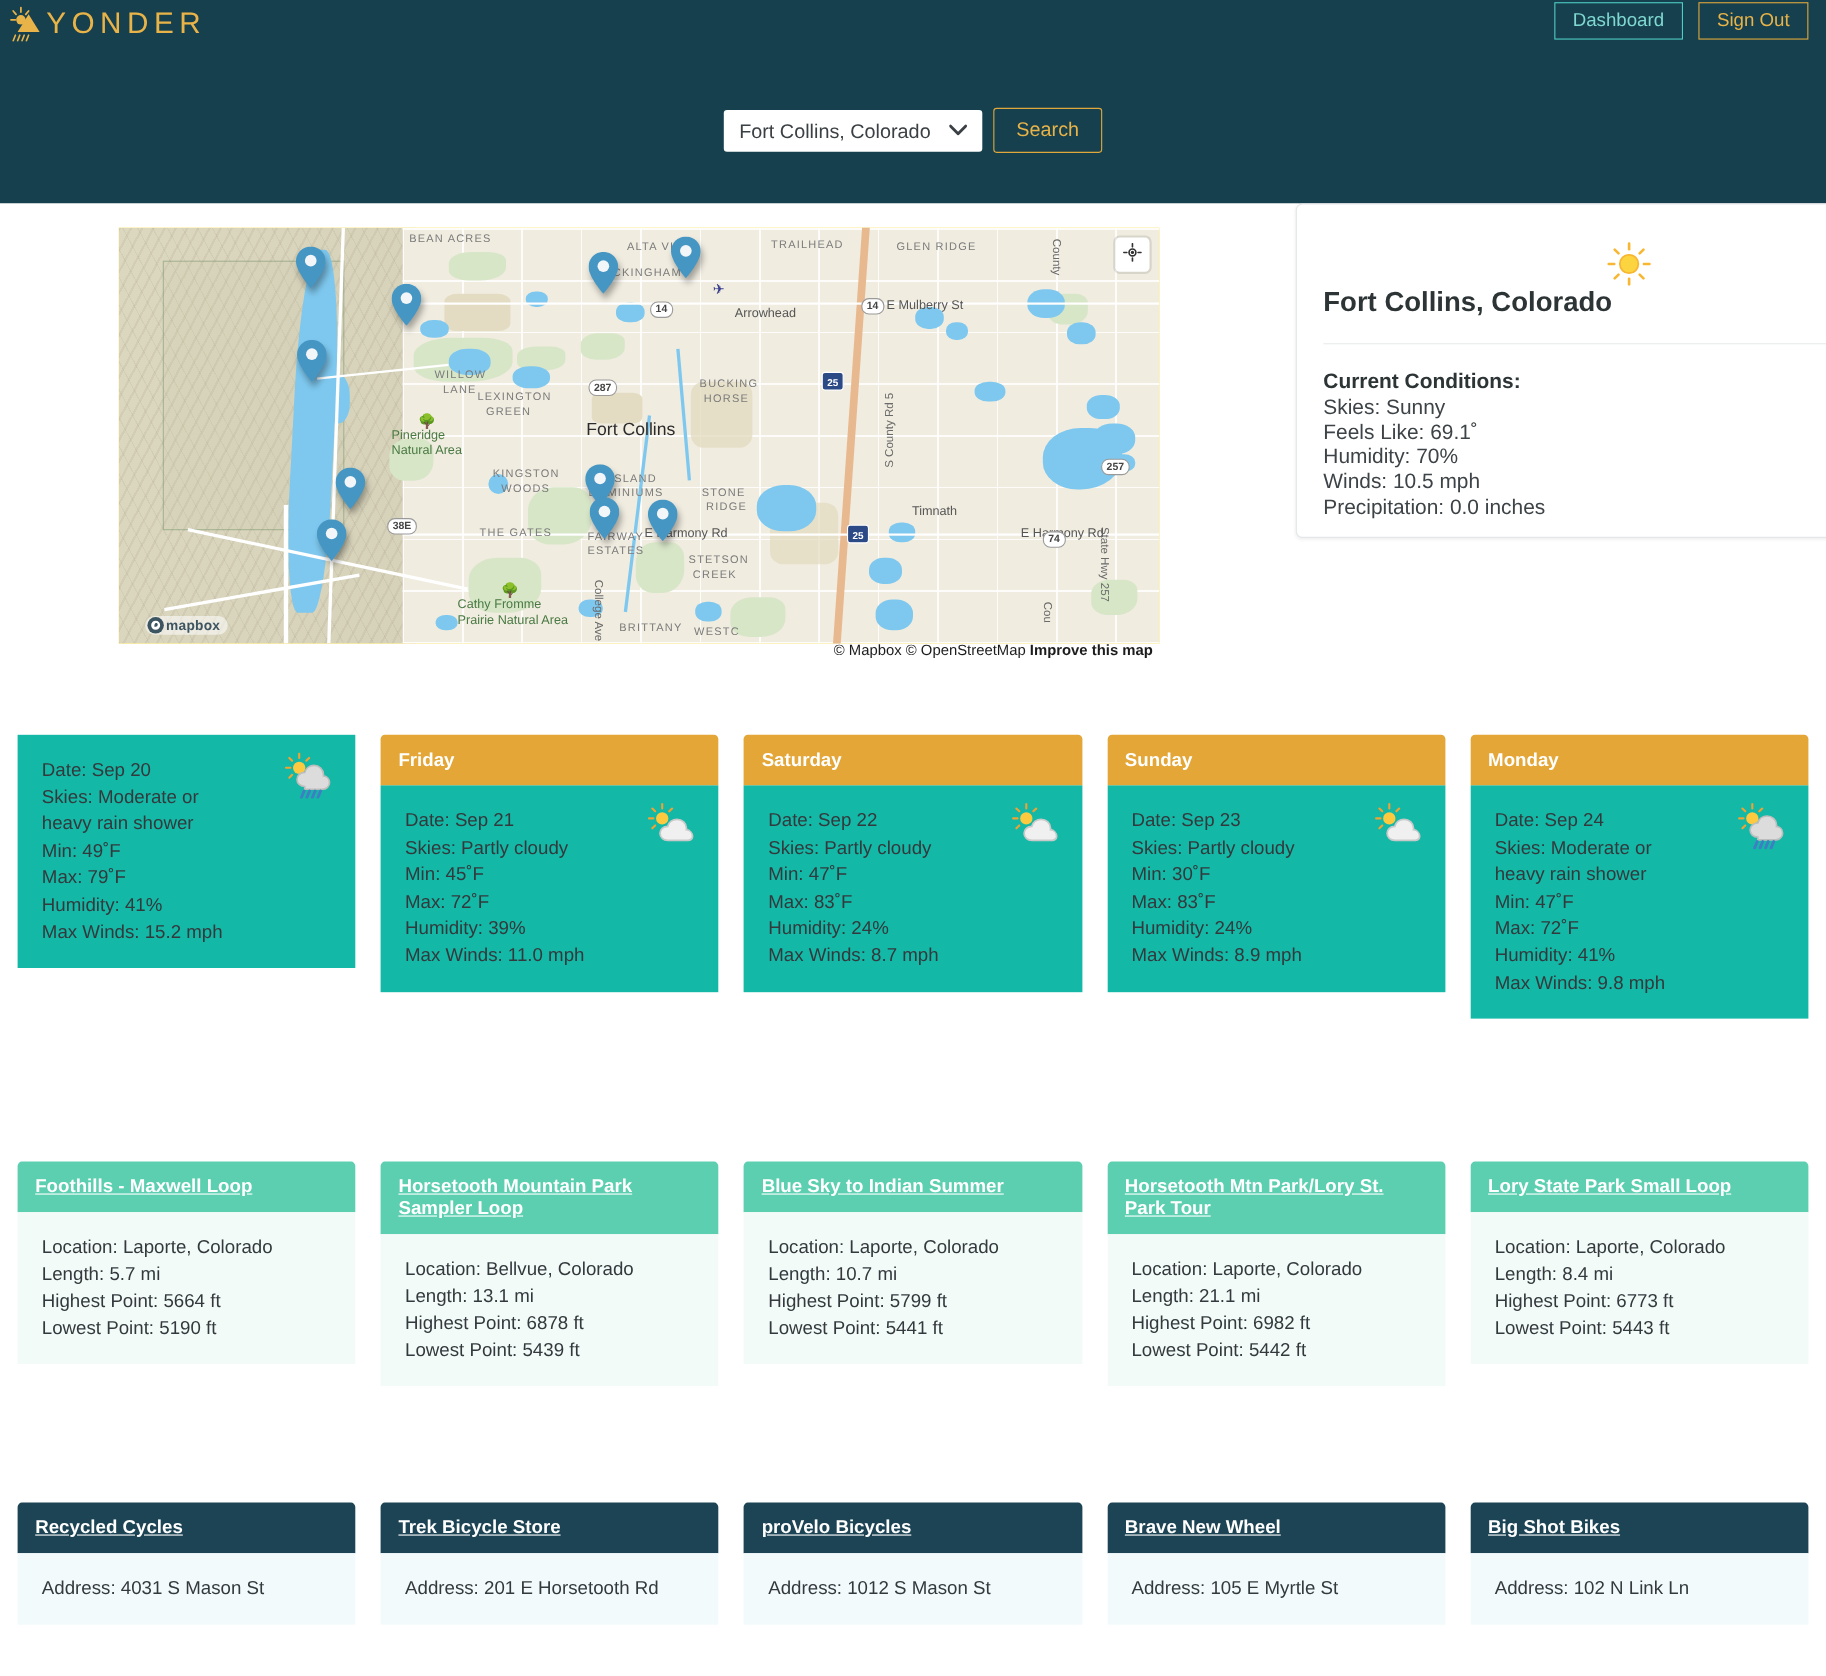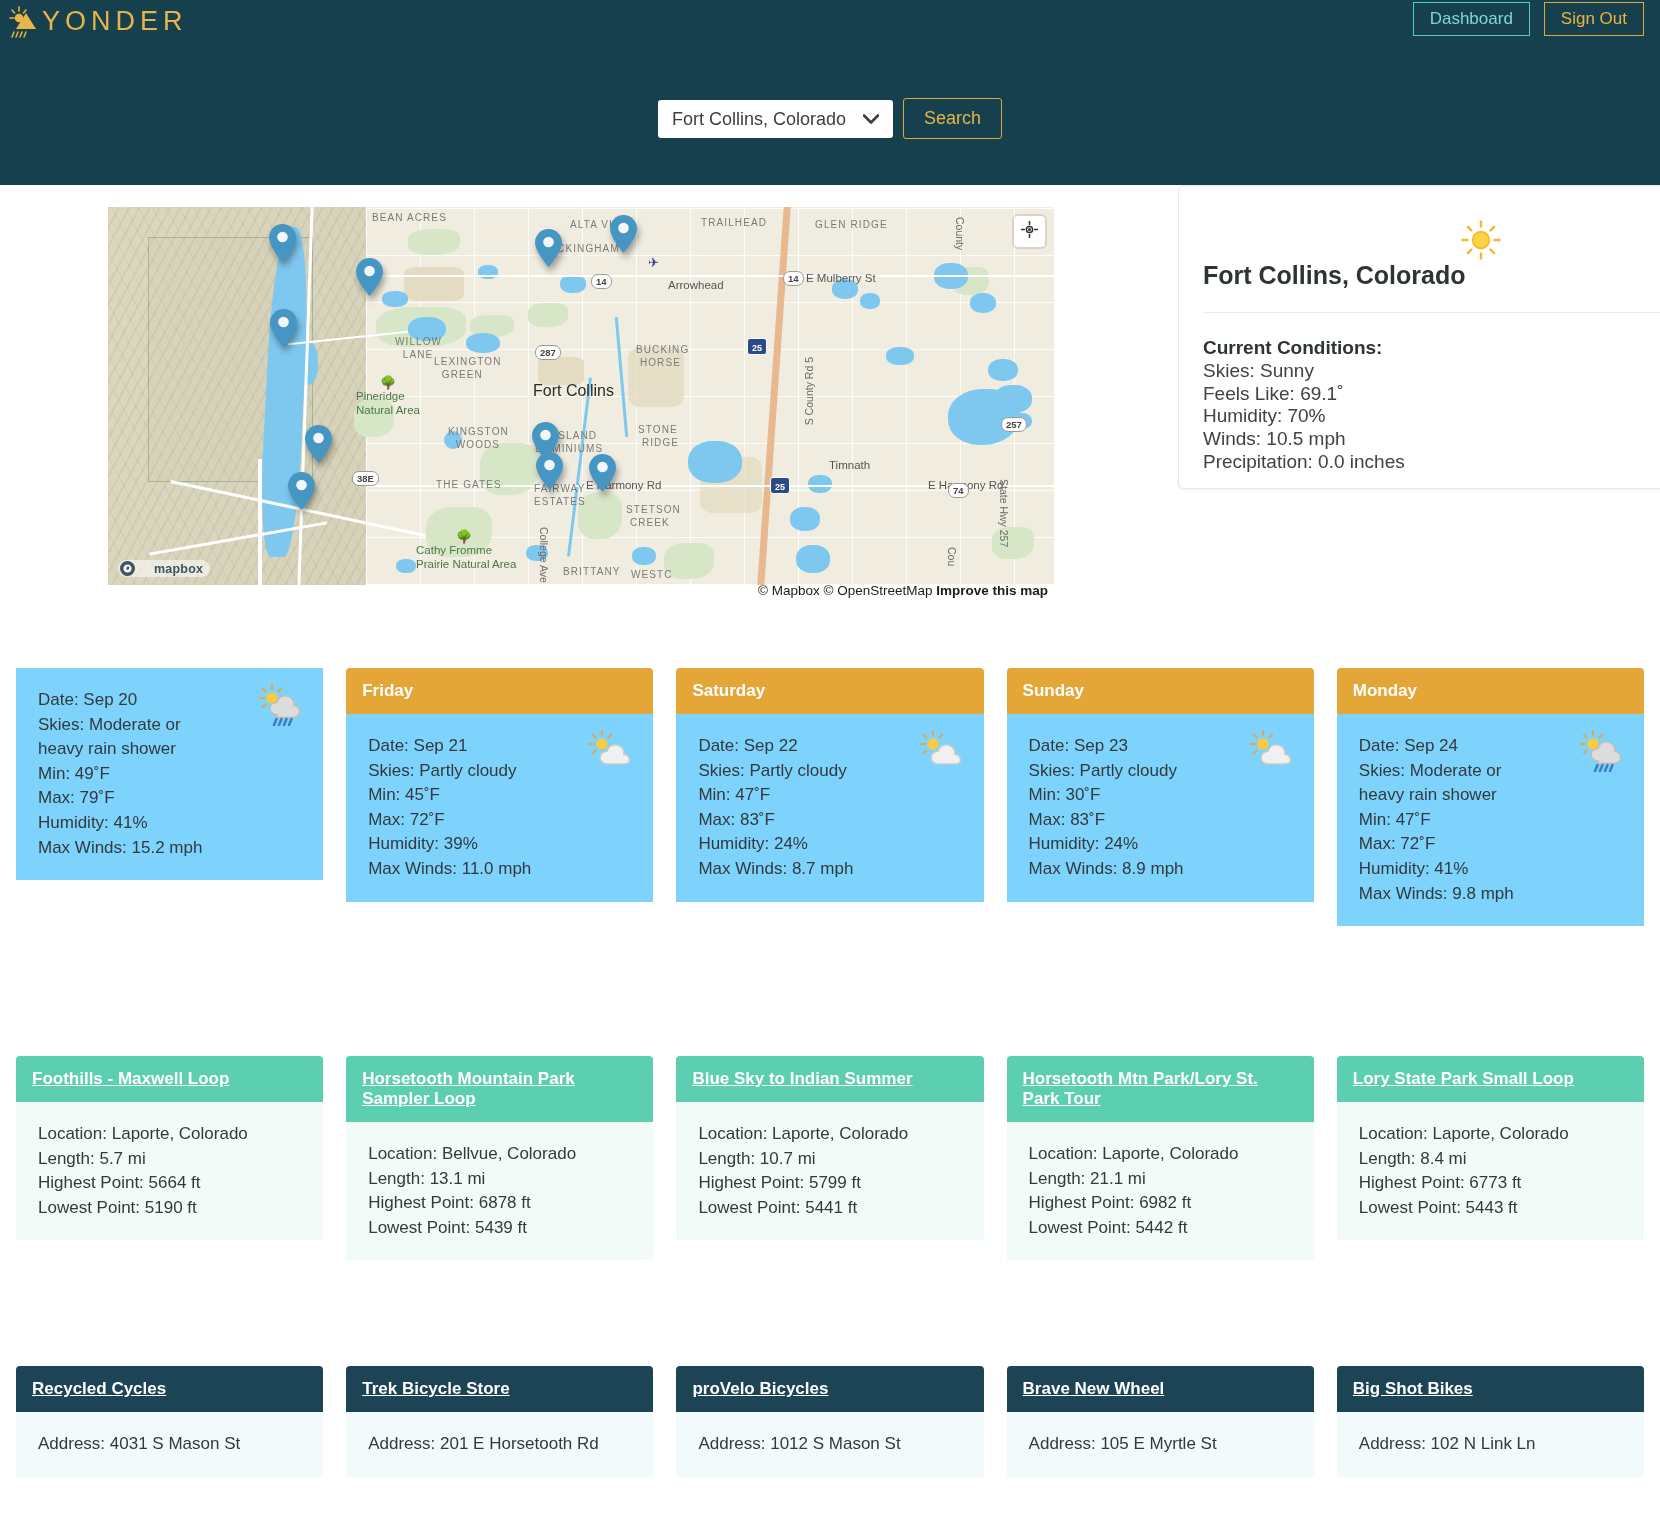--- a/index.html
+++ b/index.html
@@ -132,22 +132,22 @@
   .pin { position:absolute; width:27px; height:38px; }
   .pin svg { display:block; filter:drop-shadow(2px 5px 3px rgba(0,0,0,.33)); }
   .geoloc {
     position:absolute; right:9px; top:9px;
     width:31px; height:31px; background:#fff; border-radius:4px;
     box-shadow:0 0 0 2px rgba(0,0,0,.10);
     display:flex; align-items:center; justify-content:center;
     cursor:pointer;
   }
   .mapbox-logo {
-    position:absolute; left:10px; bottom:8px;
-    display:flex; align-items:center; gap:19px;
+    position:absolute; left:24px; bottom:8px;
+    display:flex; align-items:center; gap:2px;
     background:rgba(255,255,255,.55); border-radius:9px;
     padding:1px 7px 1px 2px;
     justify-content:space-between;
   }
   .mb-circle {
     width:15px; height:15px; border-radius:50%;
     background:#3d5561; display:flex; align-items:center; justify-content:center;
   }
   .mb-txt { font-size:12.5px; font-weight:700; color:#3d5561; letter-spacing:.2px; }
   .map-attrib {
@@ -192,21 +192,21 @@
   }
   .head-forecast { background:#e3a637; }
   .head-trail    { background:#5ccfb0; }
   .head-shop     { background:#1d4454; }
   .head-link { color:#fff; text-decoration:underline; cursor:pointer; }
   .card-body {
     padding:20px 22px 20px;
     font-size:17px; line-height:24.6px; color:#33393c;
     position:relative;
   }
-  .body-forecast { background:#7dd3fc; }
+  .body-forecast { background:#14b8a6; }
   .body-trail    { background:#f3fbf8; }
   .body-shop     { background:#f2fafc; }
   .wx-icon { position:absolute; right:18px; top:16px; }
 </style>
 </head>
 <body>
 
 <div class="header">
 
   <div class="brand">
@@ -319,21 +319,21 @@
       <span class="maplabel lbl-cap" style="left:707px;top:12px;">GLEN RIDGE</span>
       <span class="maplabel lbl-cap" style="left:433px;top:36px;">BUCKINGHAM</span>
       <span class="maplabel lbl-pl" style="left:560px;top:72px;">Arrowhead</span>
       <span class="maplabel lbl-pl" style="left:698px;top:65px;">E Mulberry St</span>
       <span class="maplabel lbl-cap" style="left:287px;top:128px;line-height:13px;">WILLOW<br>&nbsp;&nbsp;LANE</span>
       <span class="maplabel lbl-cap" style="left:326px;top:148px;line-height:13px;">LEXINGTON<br>&nbsp;&nbsp;GREEN</span>
       <span class="maplabel lbl-cap" style="left:528px;top:136px;line-height:13px;">BUCKING<br>&nbsp;HORSE</span>
       <span class="maplabel lbl-city" style="left:425px;top:175px;">Fort Collins</span>
       <span class="maplabel lbl-cap" style="left:340px;top:218px;line-height:13px;">KINGSTON<br>&nbsp;&nbsp;WOODS</span>
       <span class="maplabel lbl-pl" style="left:248px;top:182px;line-height:14px;color:#4a7a43;">Pineridge<br>Natural Area</span>
-      <span class="maplabel lbl-cap" style="left:530px;top:216px;line-height:13px;">STONE<br>&nbsp;RIDGE</span>
+      <span class="maplabel lbl-cap" style="left:530px;top:235px;line-height:13px;">STONE<br>&nbsp;RIDGE</span>
       <span class="maplabel lbl-cap" style="left:328px;top:272px;">THE GATES</span>
       <span class="maplabel lbl-cap" style="left:427px;top:222px;line-height:13px;">VE ISLAND<br>DOMINIUMS</span>
       <span class="maplabel lbl-cap" style="left:426px;top:275px;line-height:13px;">FAIRWAY<br>ESTATES</span>
       <span class="maplabel lbl-pl" style="left:478px;top:272px;">E Harmony Rd</span>
       <span class="maplabel lbl-pl" style="left:721px;top:252px;">Timnath</span>
       <span class="maplabel lbl-pl" style="left:820px;top:272px;">E Harmony Rd</span>
       <span class="maplabel lbl-cap" style="left:518px;top:296px;line-height:13px;">STETSON<br>&nbsp;CREEK</span>
       <span class="maplabel lbl-pl" style="left:308px;top:336px;line-height:14px;color:#4a7a43;">Cathy Fromme<br>Prairie Natural Area</span>
       <span class="maplabel lbl-cap" style="left:455px;top:358px;line-height:13px;">BRITTANY</span>
       <span class="maplabel lbl-cap" style="left:523px;top:362px;">WESTC</span>

